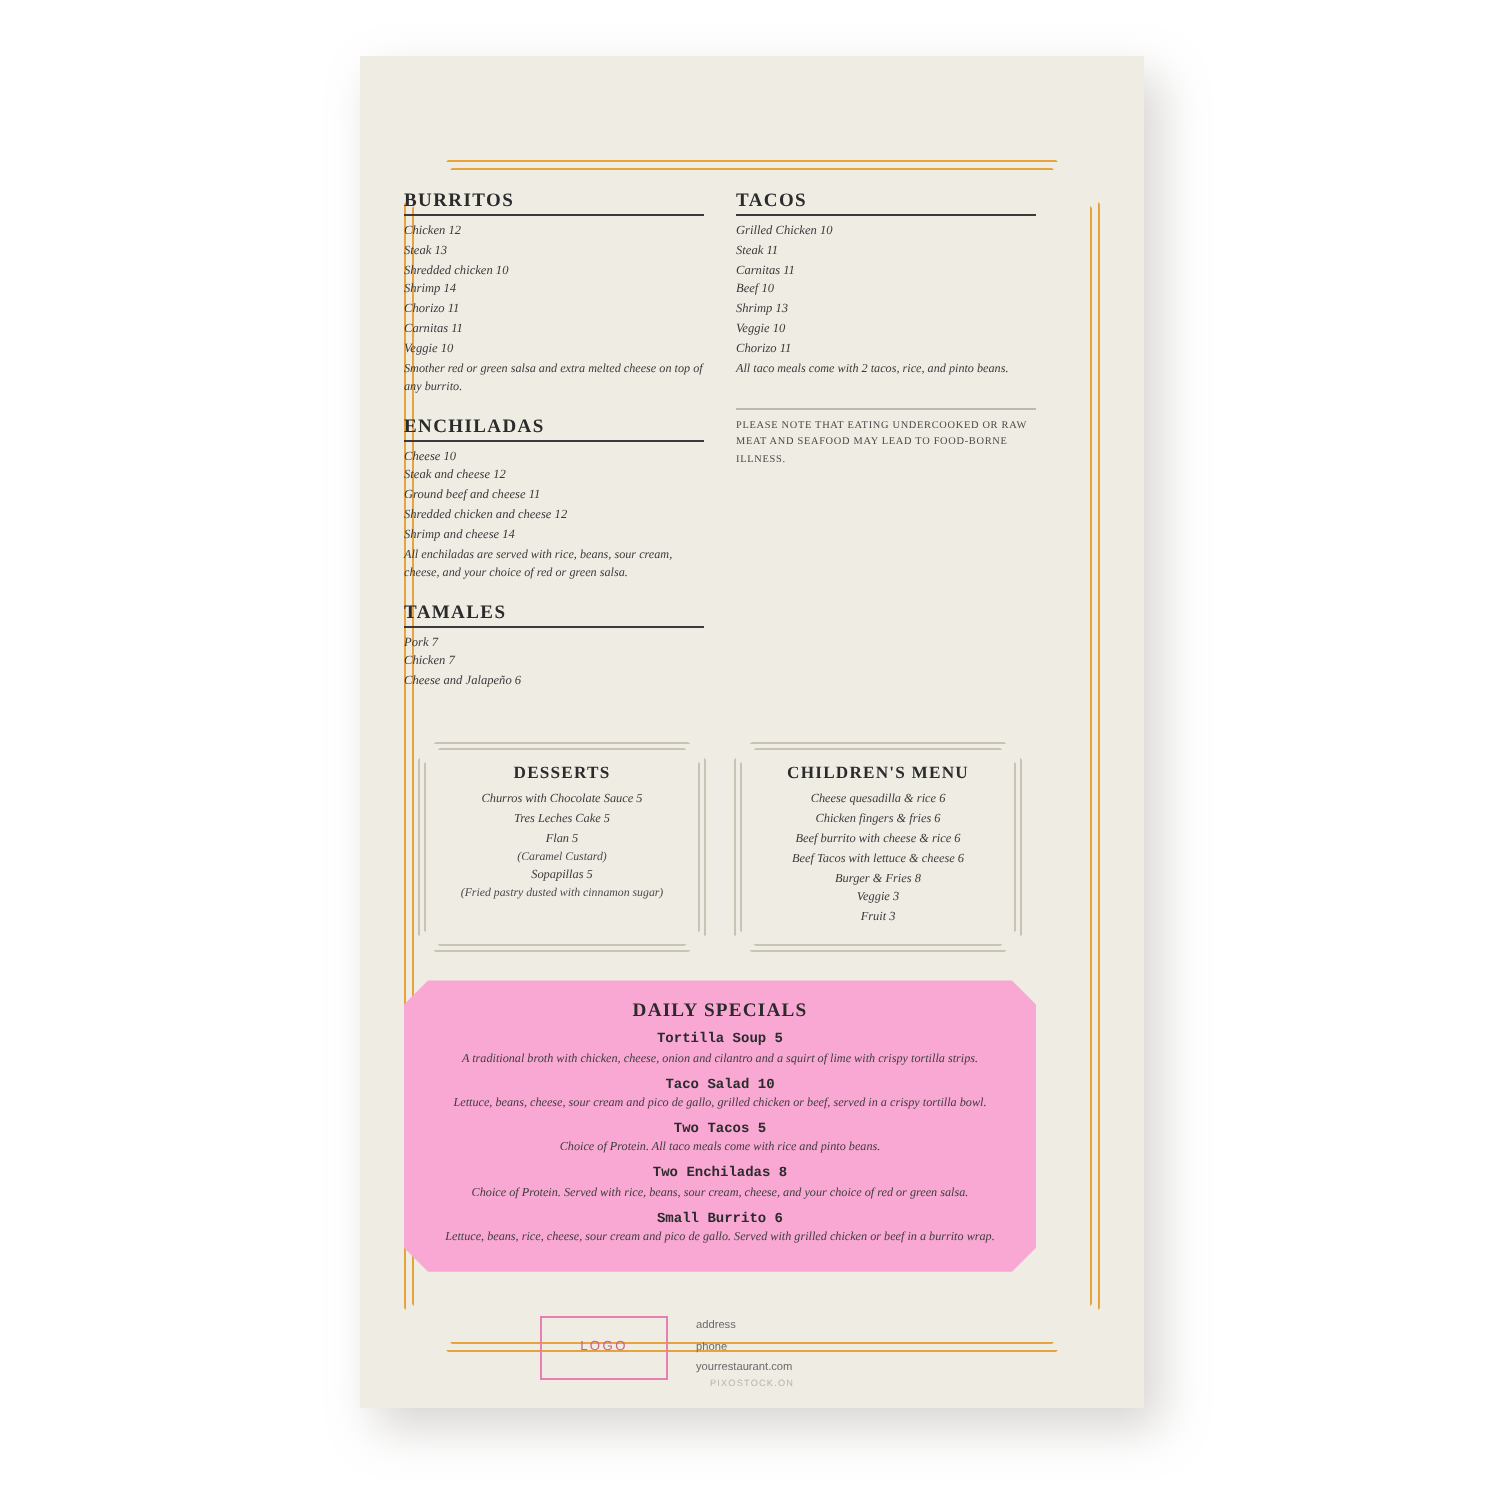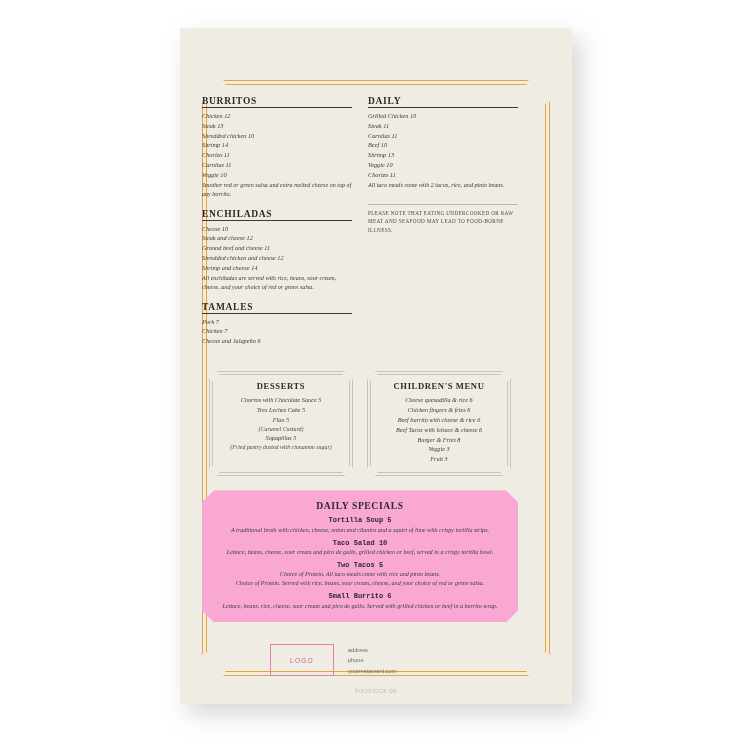--- a/index.html
+++ b/index.html
@@ -262,21 +262,21 @@
             <div class="item">Pork 7</div>
             <div class="item">Chicken 7</div>
             <div class="item">Cheese and Jalapeño 6</div>
           </div>
 
         </div>
 
         <div class="col">
 
           <div class="block">
-            <div class="sec-title">DAILY</div>
+            <div class="sec-title">TACOS</div>
             <div class="rule"></div>
             <div class="item">Grilled Chicken 10</div>
             <div class="item">Steak 11</div>
             <div class="item">Carnitas 11</div>
             <div class="item">Beef 10</div>
             <div class="item">Shrimp 13</div>
             <div class="item">Veggie 10</div>
             <div class="item">Chorizo 11</div>
             <div class="note">All taco meals come with 2 tacos, rice, and pinto beans.</div>
           </div>
@@ -321,20 +321,21 @@
 
         <div class="sp-name">Tortilla Soup 5</div>
         <div class="sp-desc">A traditional broth with chicken, cheese, onion and cilantro and a squirt of lime with crispy tortilla strips.</div>
 
         <div class="sp-name">Taco Salad 10</div>
         <div class="sp-desc">Lettuce, beans, cheese, sour cream and pico de gallo, grilled chicken or beef, served in a crispy tortilla bowl.</div>
 
         <div class="sp-name">Two Tacos 5</div>
         <div class="sp-desc">Choice of Protein. All taco meals come with  rice and pinto beans.</div>
 
+        <div class="sp-name">Two Enchiladas 8</div>
         <div class="sp-desc">Choice of Protein. Served with rice, beans, sour cream, cheese, and your choice of red or green salsa.</div>
 
         <div class="sp-name">Small Burrito 6</div>
         <div class="sp-desc">Lettuce, beans, rice, cheese, sour cream and pico de gallo. Served with grilled chicken or beef in a burrito wrap.</div>
       </div>
 
       <div class="footer">
         <div class="logo-box">LOGO</div>
         <div class="contact">
           <div>address</div>

